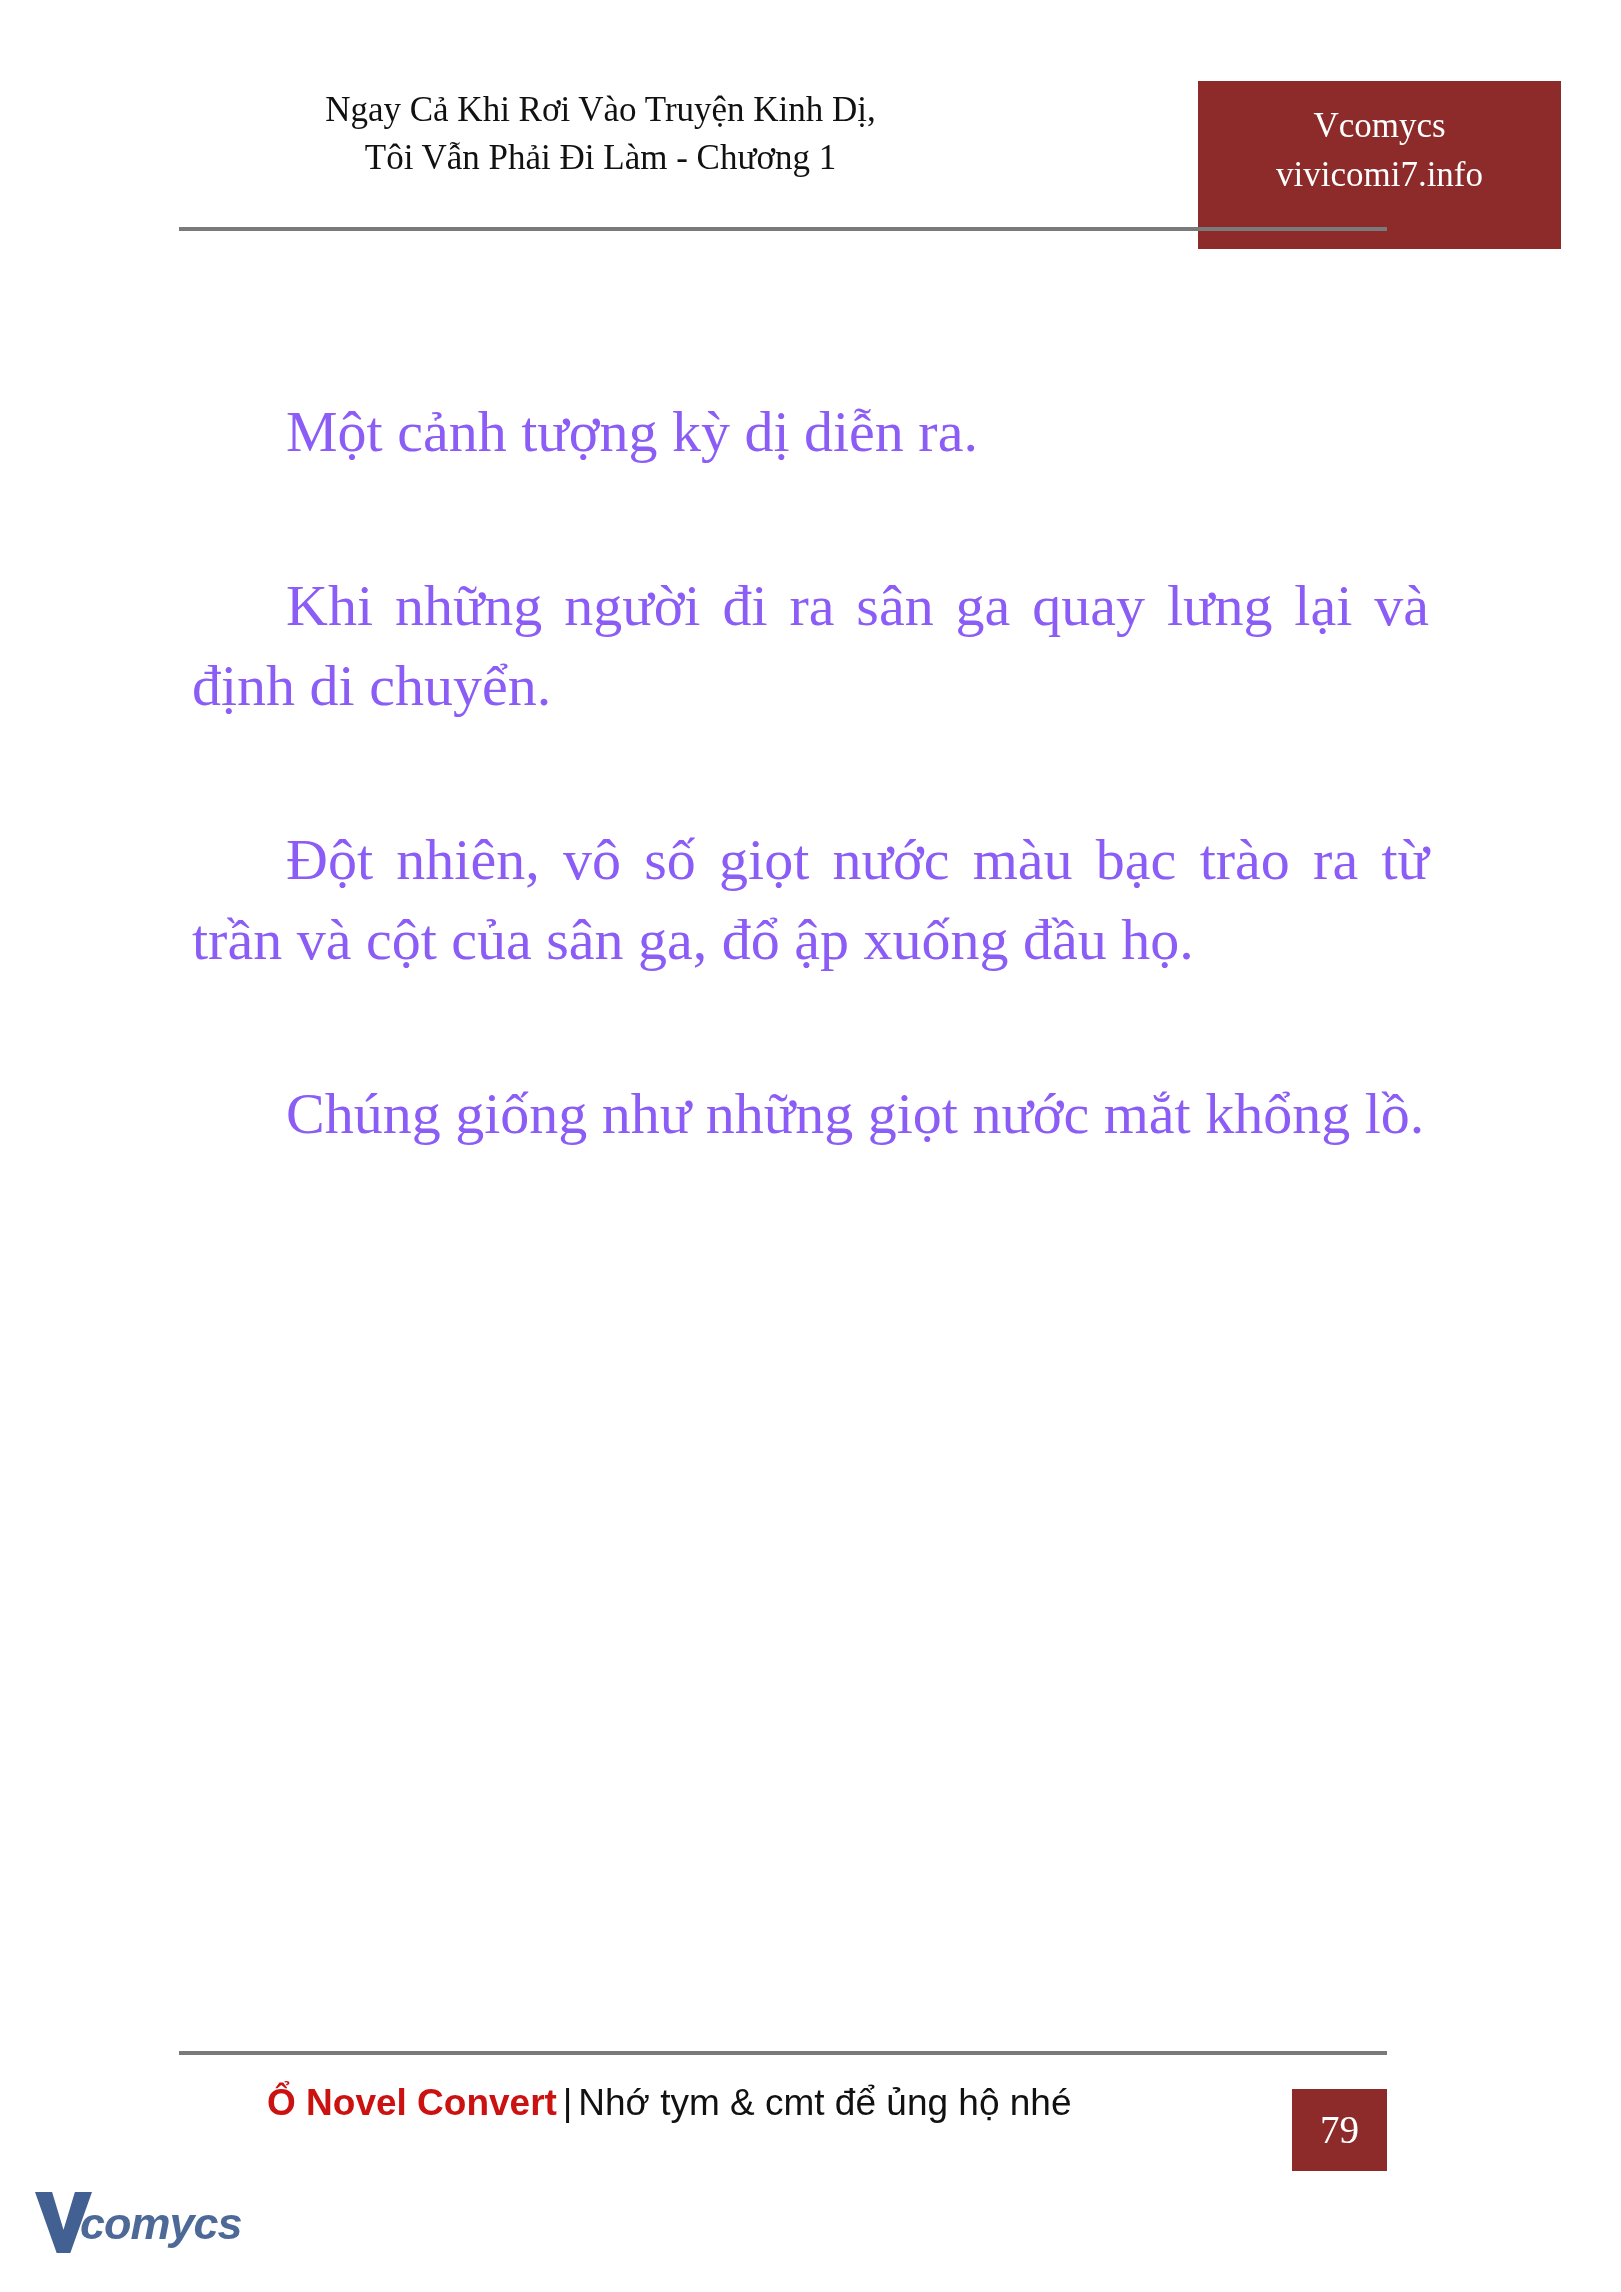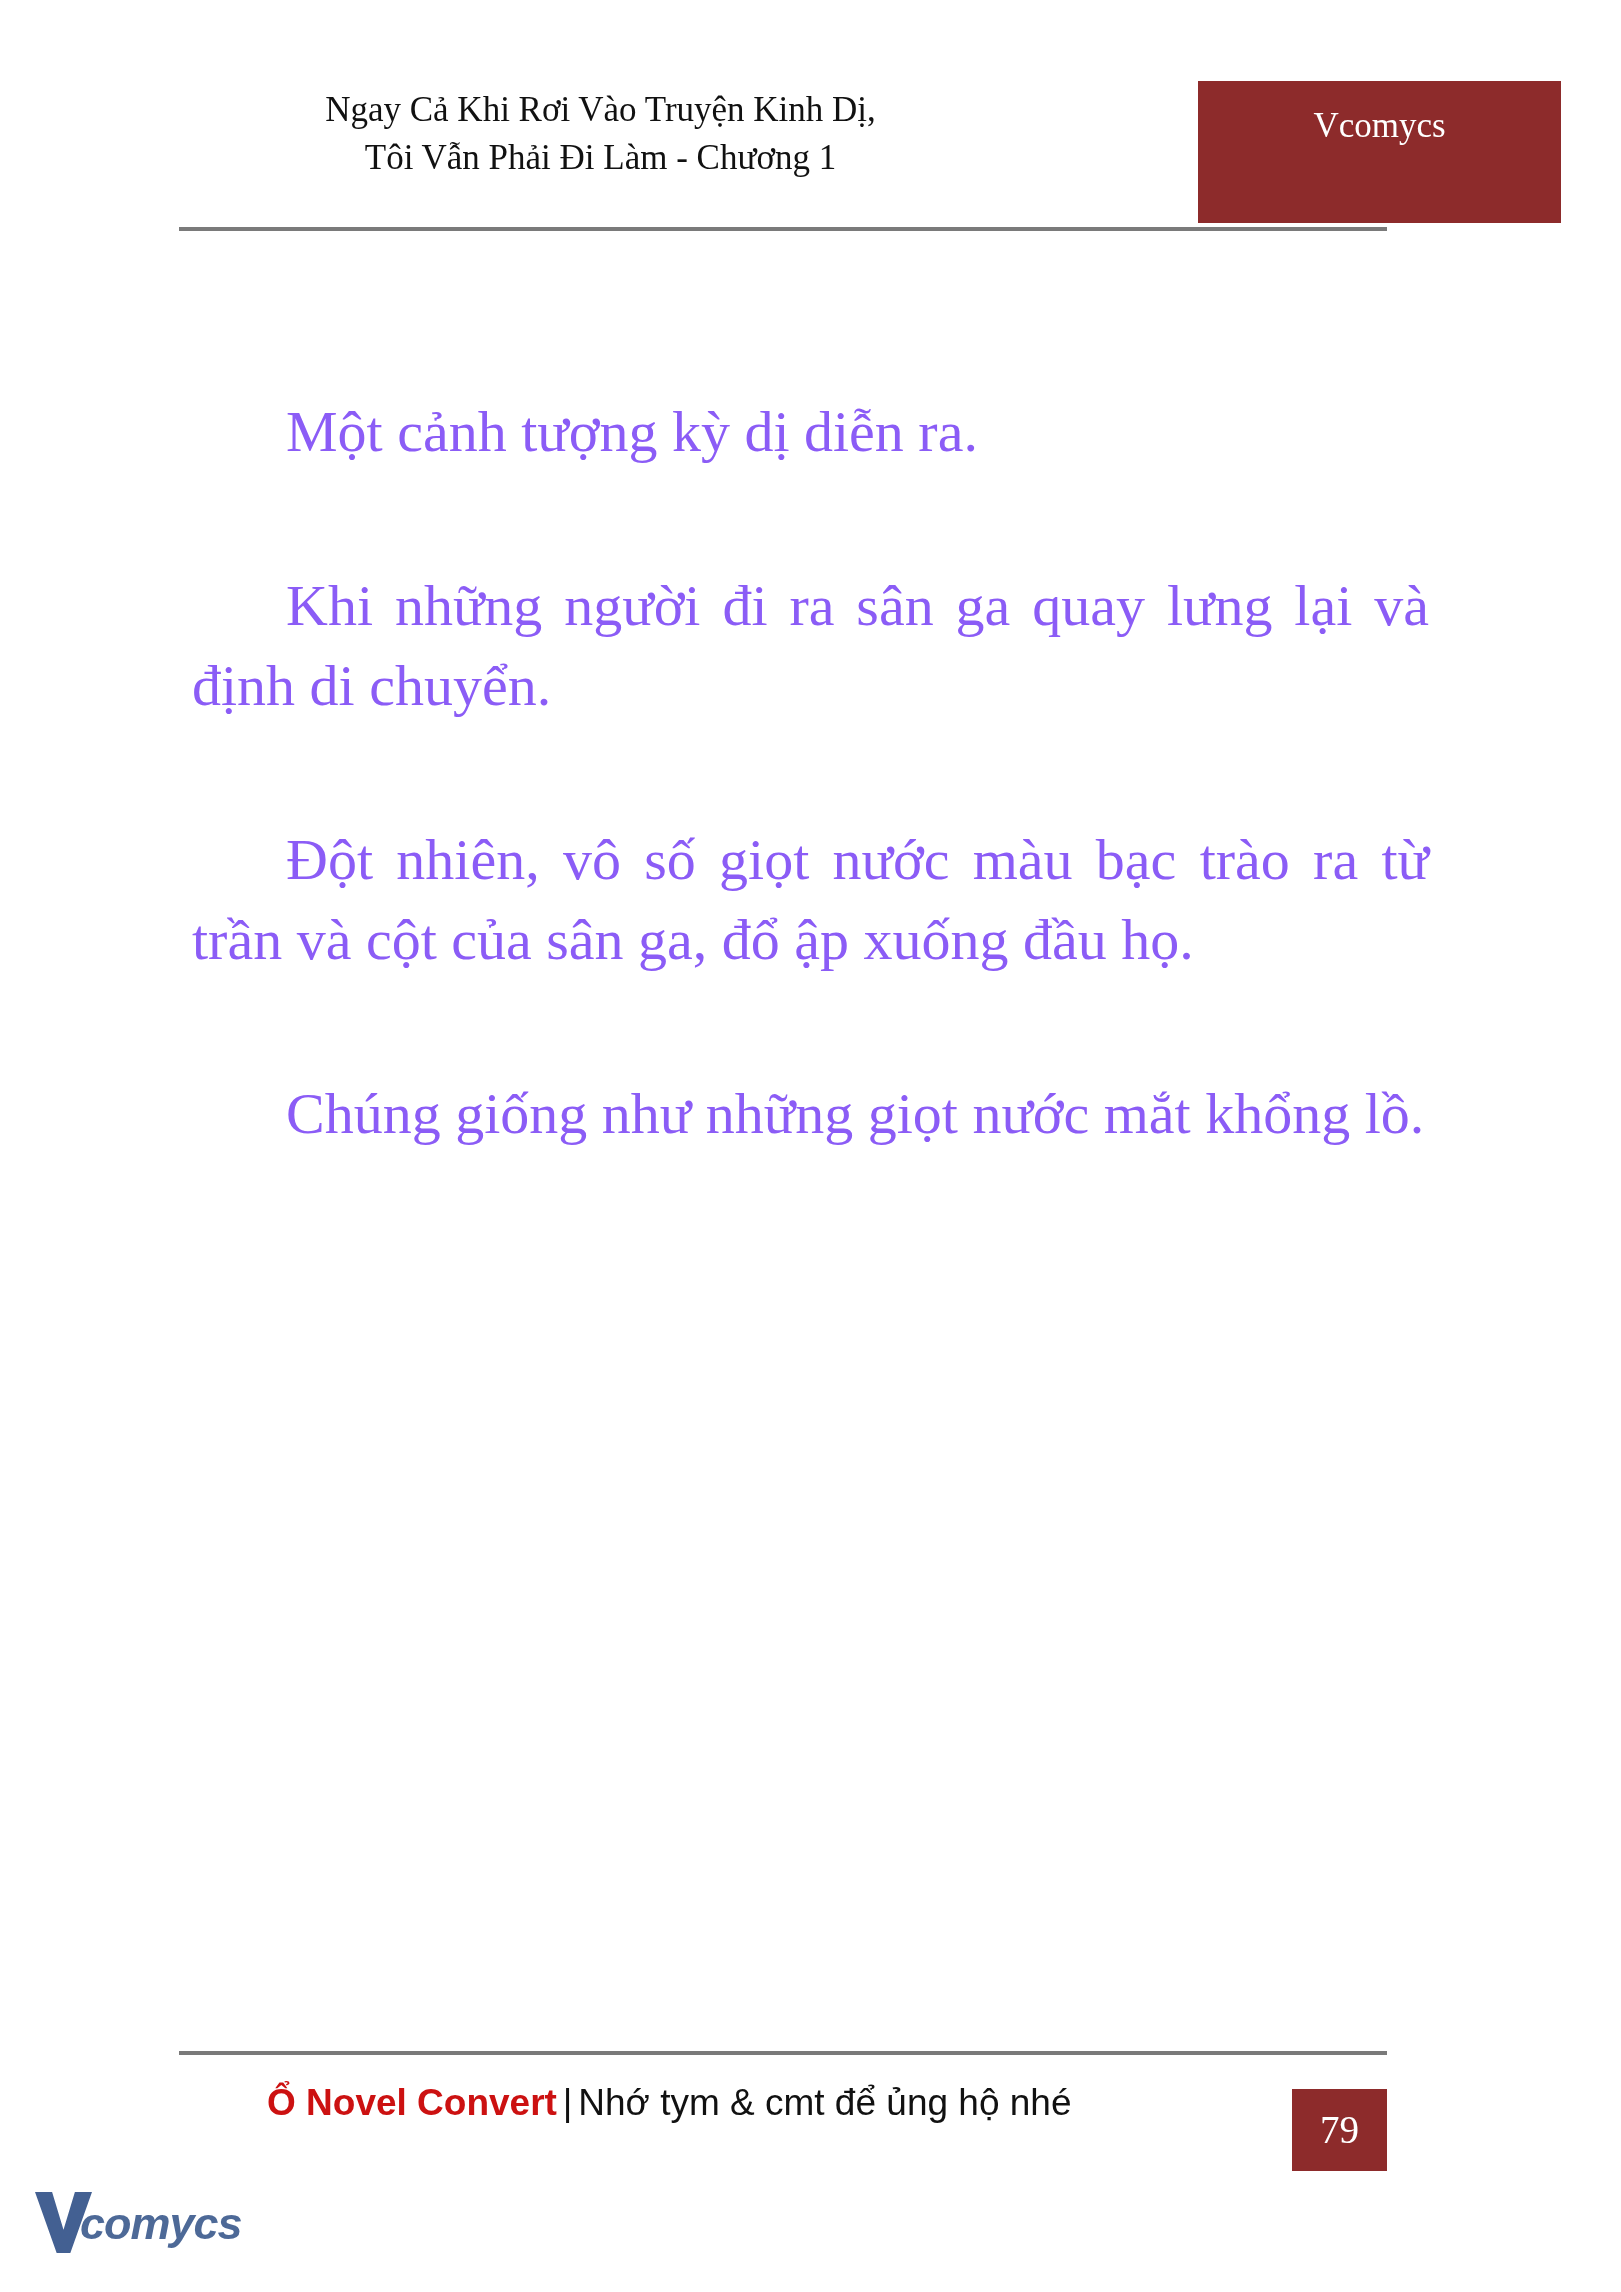--- a/index.html
+++ b/index.html
@@ -45,21 +45,21 @@
     font-family: "Liberation Serif", serif;
   }
   .header-title .line2 {
     display: block;
   }
   .header-badge {
     position: absolute;
     left: 1019px;
     top: -4.9px;
     width: 363px;
-    height: 142px;
+    height: 168px;
     background: #8d2b2b;
     color: #ffffff;
     text-align: center;
     font-size: 35px;
     line-height: 1.4;
     padding-top: 19.6px;
     box-sizing: border-box;
     font-family: "Liberation Serif", serif;
   }
   .header-badge .b2 { display: block; }
@@ -180,20 +180,21 @@
 
 <div class="page">
 
   <div class="header">
     <div class="header-title">
       <span>Ngay Cả Khi Rơi Vào Truyện Kinh Dị,</span>
       <span class="line2">Tôi Vẫn Phải Đi Làm - Chương 1</span>
     </div>
     <div class="header-badge">
       <span>Vcomycs</span>
+      <span class="b2">vivicomi7.info</span>
     </div>
   </div>
   <div class="header-rule"></div>
 
   <div class="content">
     <p class="para short">Một cảnh tượng kỳ dị diễn ra.</p>
     <p class="para">Khi những người đi ra sân ga quay lưng lại và định di chuyển.</p>
     <p class="para">Đột nhiên, vô số giọt nước màu bạc trào ra từ trần và cột của sân ga, đổ ập xuống đầu họ.</p>
     <p class="para">Chúng giống như những giọt nước mắt khổng lồ.</p>
   </div>

